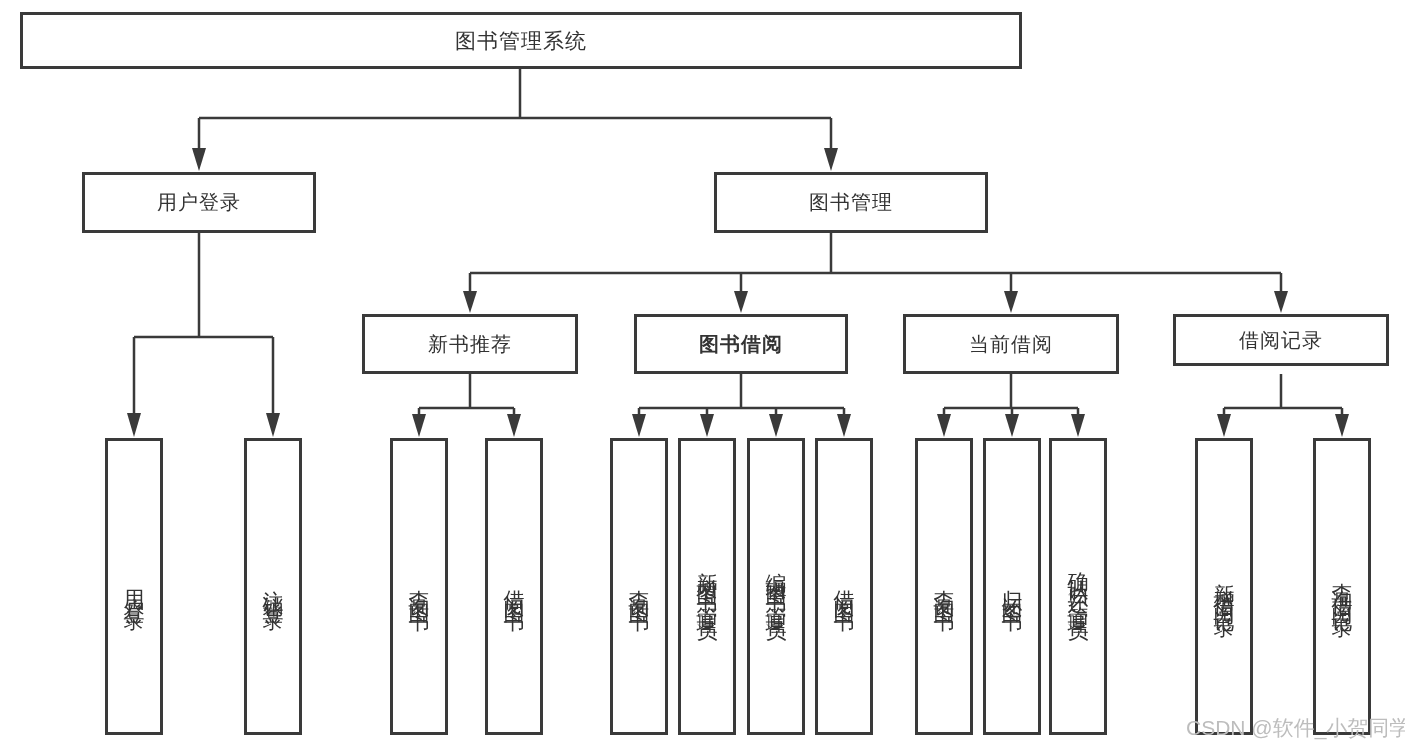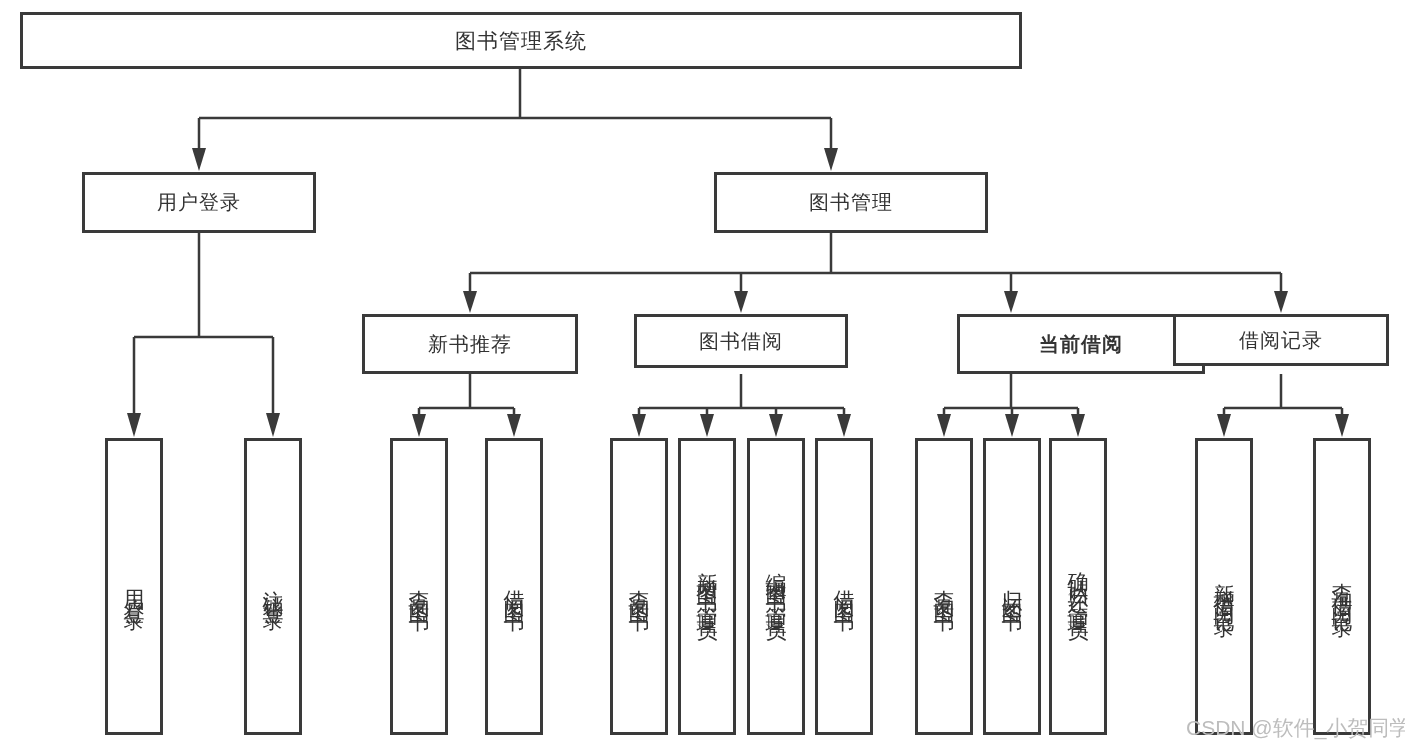--- a/index.html
+++ b/index.html
@@ -101,22 +101,22 @@
       <polygon points="1335,414 1349,414 1342,437"></polygon>
     </g>
   </svg>
 
   <div class="node h root">图书管理系统</div>
 
   <div class="node h" style="left:82px; top:172px; width:234px; height:61px;">用户登录</div>
   <div class="node h" style="left:714px; top:172px; width:274px; height:61px;">图书管理</div>
 
   <div class="node h" style="left:362px; top:314px; width:216px; height:60px;">新书推荐</div>
-  <div class="node h" style="left:634px; top:314px; width:214px; height:54px;">图书借阅</div>
-  <div class="node h" style="left:957px; top:314px; width:248px; height:60px;font-weight:bold;">当前借阅</div>
+  <div class="node h" style="left:634px; top:314px; width:214px; height:60px;font-weight:bold;">图书借阅</div>
+  <div class="node h" style="left:903px; top:314px; width:216px; height:60px;">当前借阅</div>
   <div class="node h" style="left:1173px; top:314px; width:216px; height:52px;">借阅记录</div>
 
   <div class="leaf" style="left:105px;">
     <span>用户登录</span>
   </div>
   <div class="leaf" style="left:244px;">
     <span>注销登录</span>
   </div>
 
   <div class="leaf" style="left:390px;">

